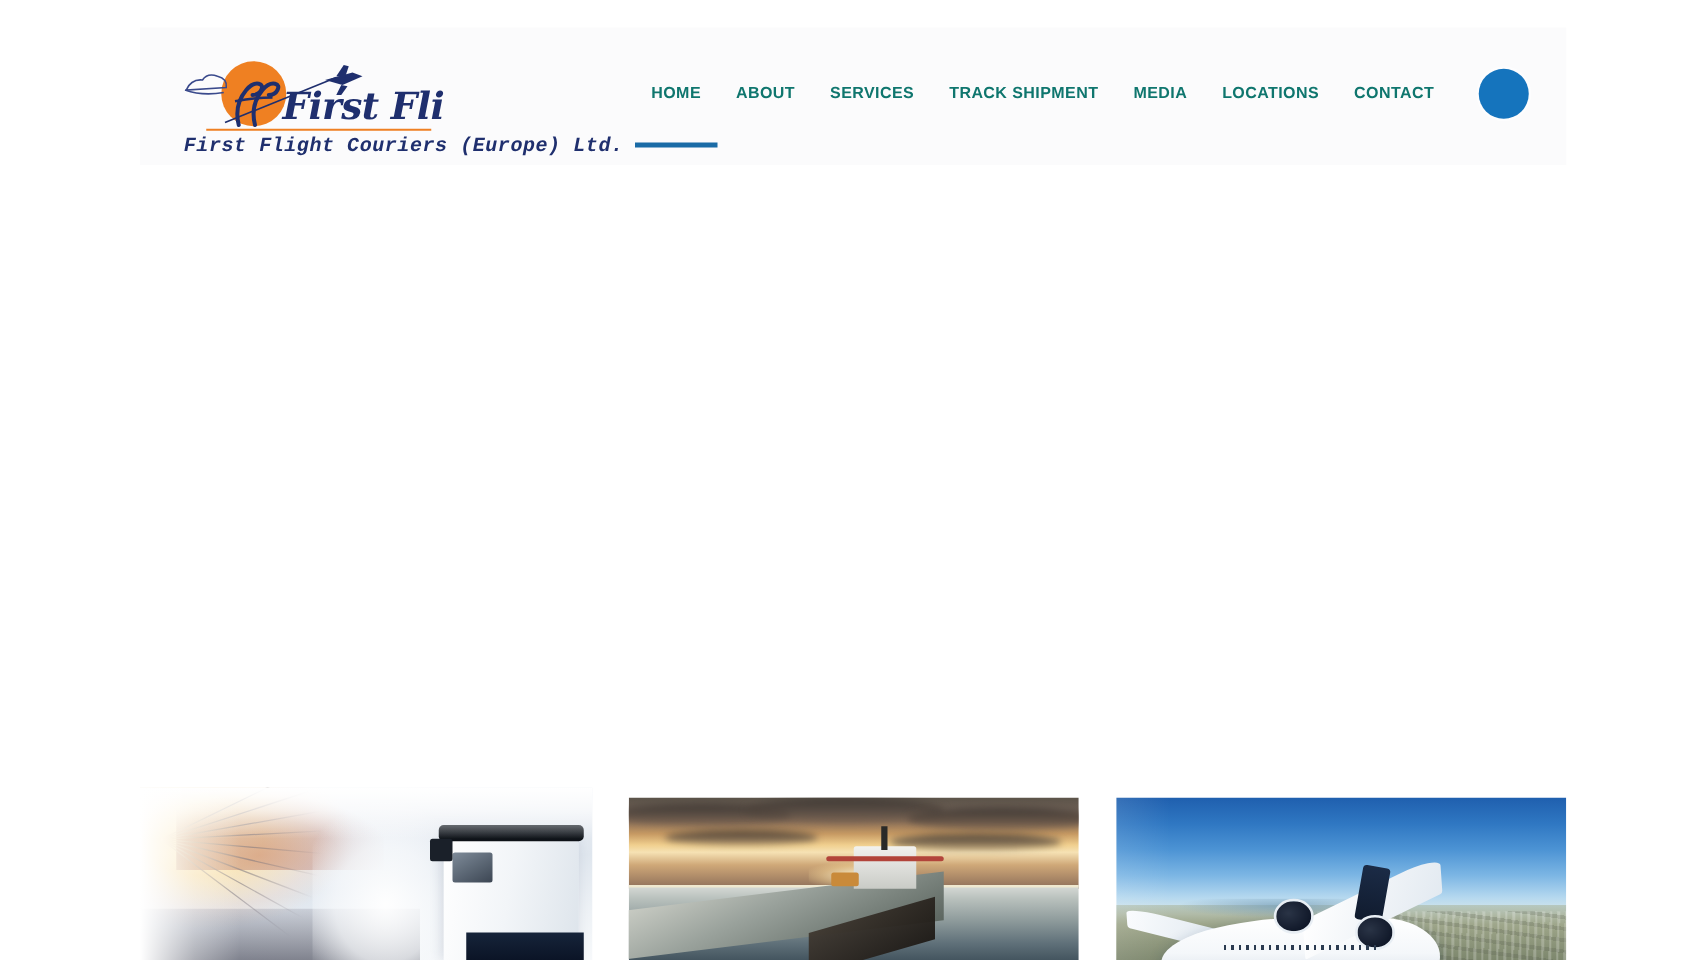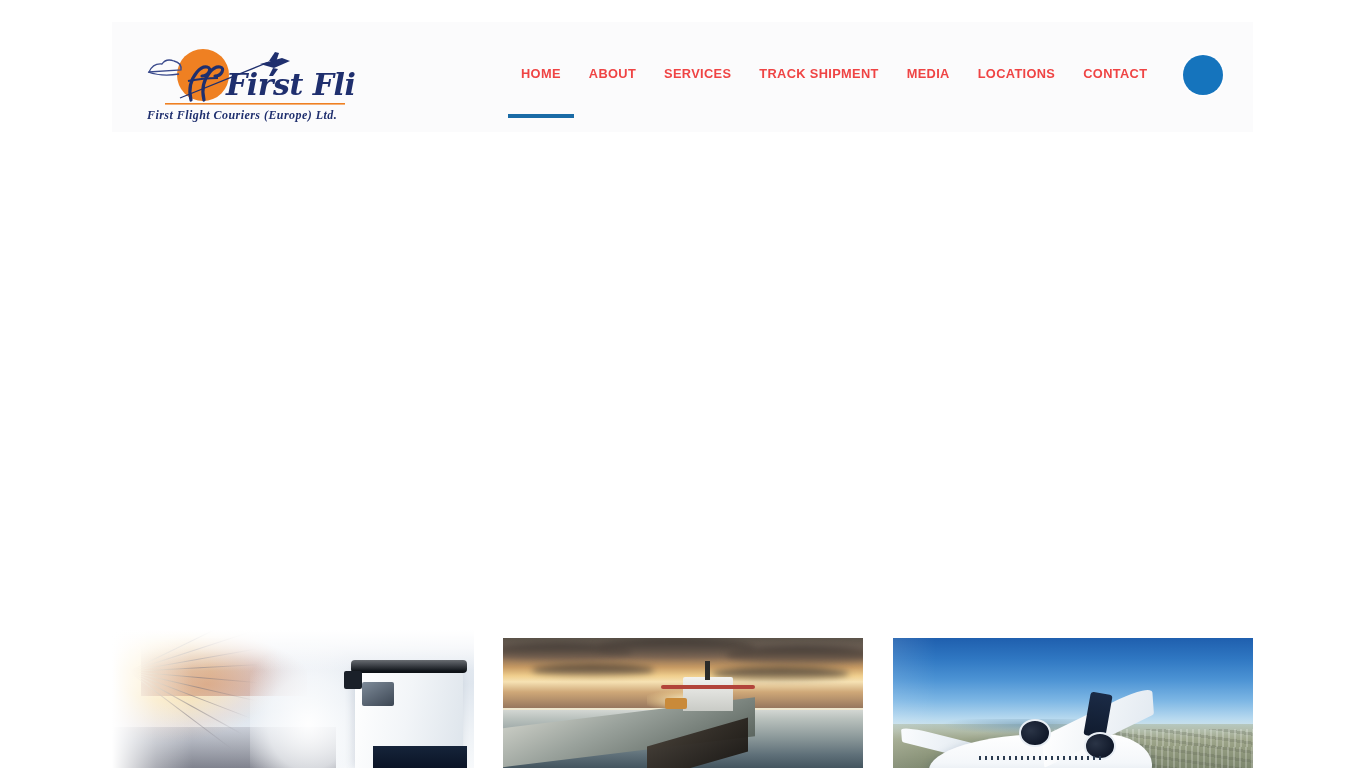--- a/index.html
+++ b/index.html
@@ -18,36 +18,36 @@
     width:1141px; height:110px;
     background:#fbfbfc;
   }
   #brand {
     position:absolute; left:29px; top:26px;
     width:214px; height:82px;
   }
   #logo-mark { position:absolute; left:0; top:0; width:214px; height:62px; }
   #brand-tagline {
     position:absolute; left:6px; top:60px;
-    font-family:Liberation Serif, serif;
-    font-size:12px; font-style:italic; font-weight:700;
+    font-family:Liberation Mono, monospace;
+    font-size:16px; font-style:italic; font-weight:700;
     letter-spacing:.45px; color:#1f2f6e; white-space:nowrap;
   }
 
   #main-nav {
     position:absolute; left:395px; top:38px;
     height:46px;
     display:flex; align-items:flex-start; gap:0;
   }
   .nav-item {
     position:relative;
     padding:5px 14px 0 14px;
     font-size:12.8px; font-weight:700;
     letter-spacing:.35px;
-    color:#ef4444; text-transform:uppercase;
+    color:#0f766e; text-transform:uppercase;
     white-space:nowrap; cursor:pointer;
     background:transparent; border:none;
     font-family:"Liberation Sans", sans-serif;
     line-height:17px;
   }
   .nav-item .nav-underline {
     position:absolute; left:1px; right:1px; bottom:-36px;
     height:4px; background:#1a6ba6; display:none;
   }
   .nav-item.is-active .nav-underline { display:block; }

